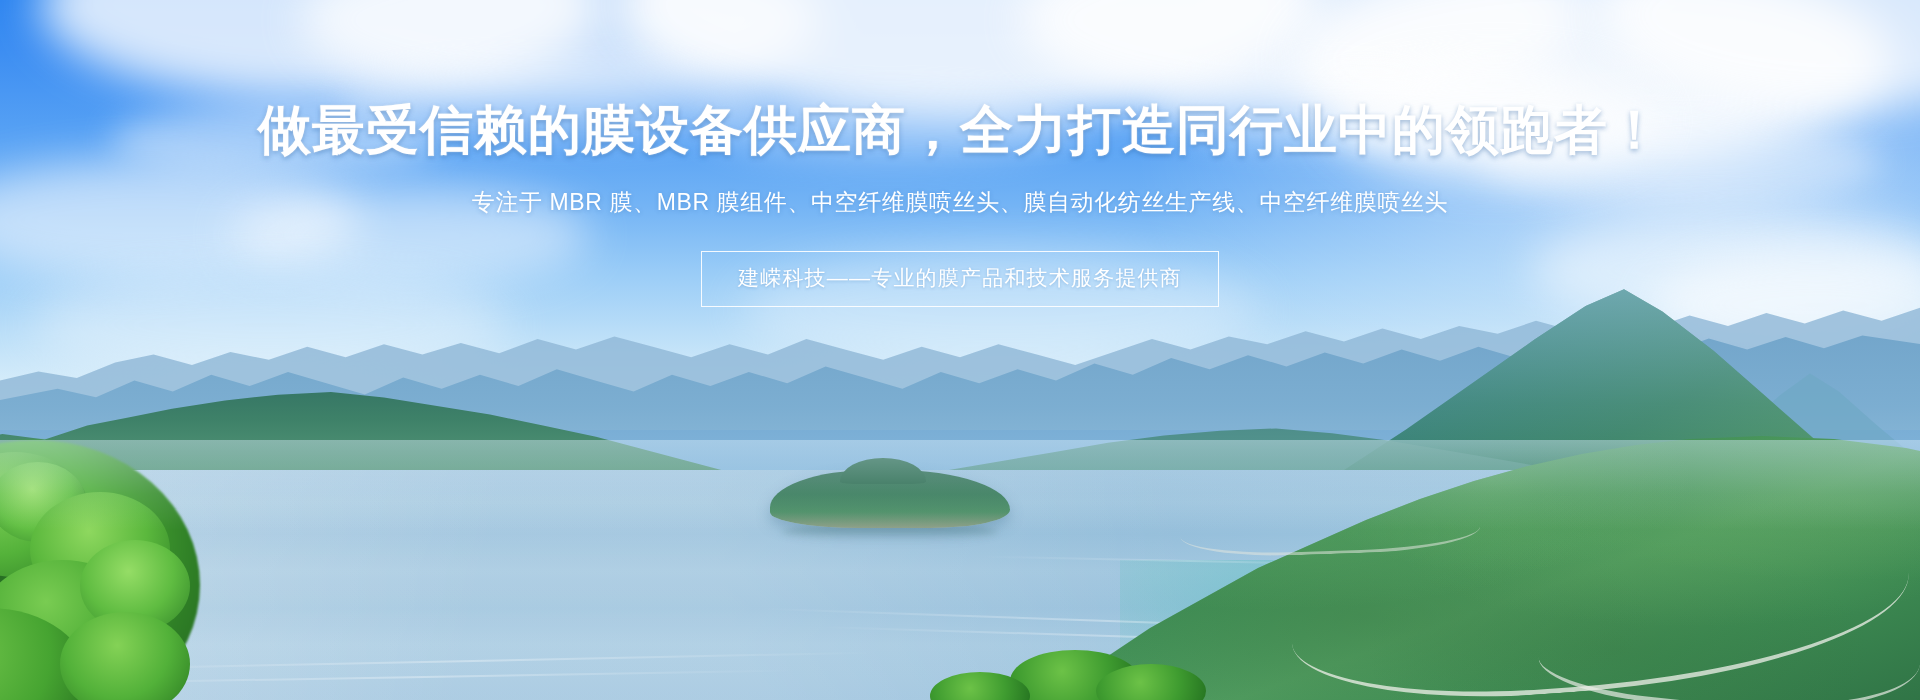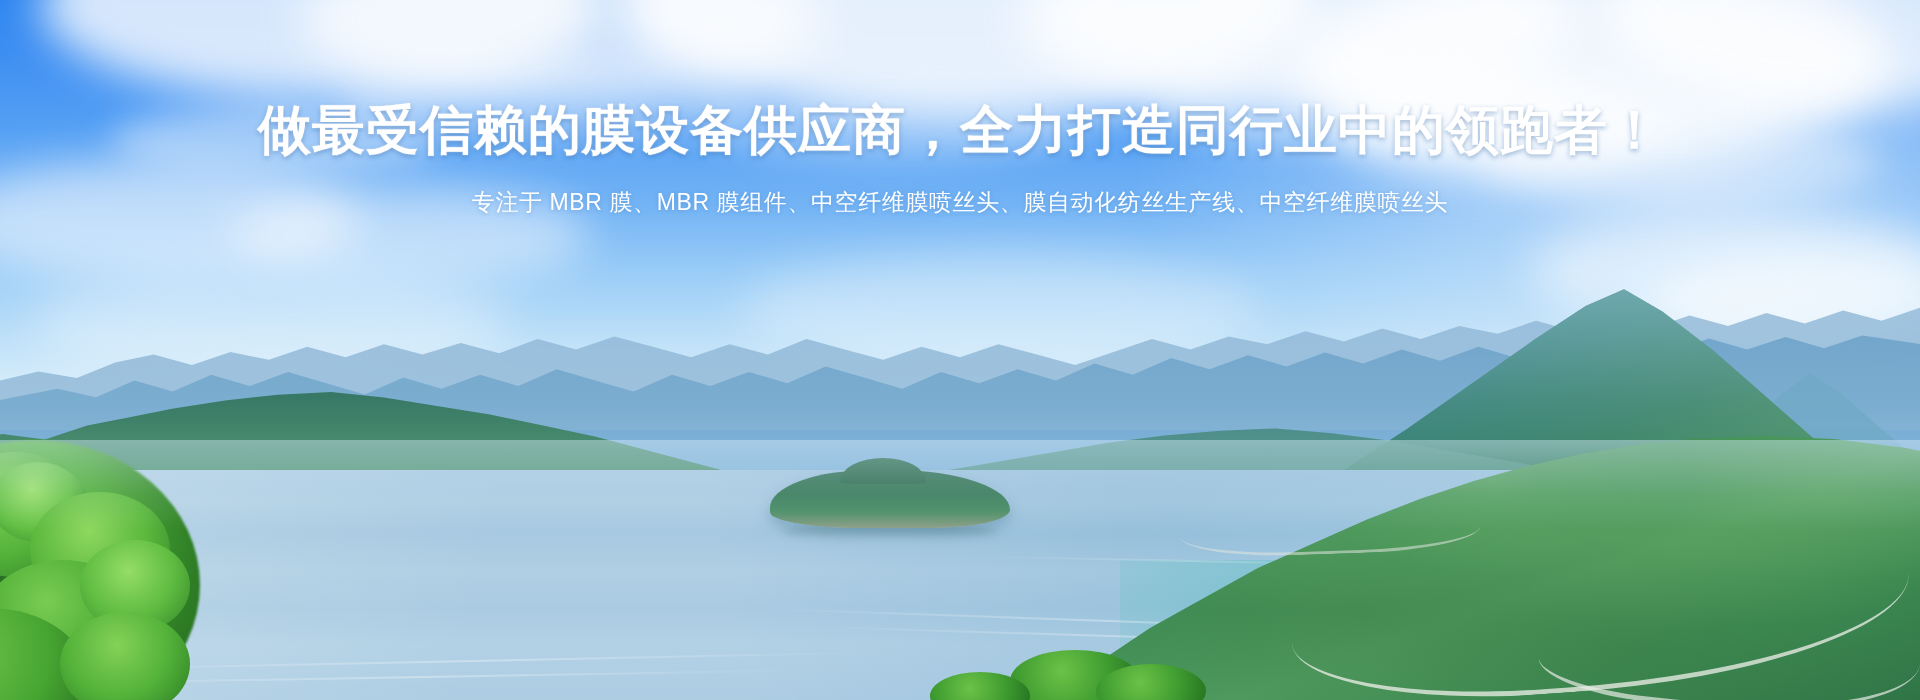--- a/index.html
+++ b/index.html
@@ -381,15 +381,18 @@
   <div class="foliage fo-c"></div>
   <div class="foliage fo-d"></div>
   <div class="foliage fo-e"></div>
   <div class="foliage fo-f"></div>
 
   <div class="haze"></div>
 
   <div class="overlay">
     <div class="headline">做最受信赖的膜设备供应商，全力打造同行业中的领跑者！</div>
     <div class="subtitle">专注于 MBR 膜、MBR 膜组件、中空纤维膜喷丝头、膜自动化纺丝生产线、中空纤维膜喷丝头</div>
+    <div class="tagline-box">
+      <div class="tagline">建嵘科技——专业的膜产品和技术服务提供商</div>
+    </div>
   </div>
 
 </div>
 
 </body></html>

